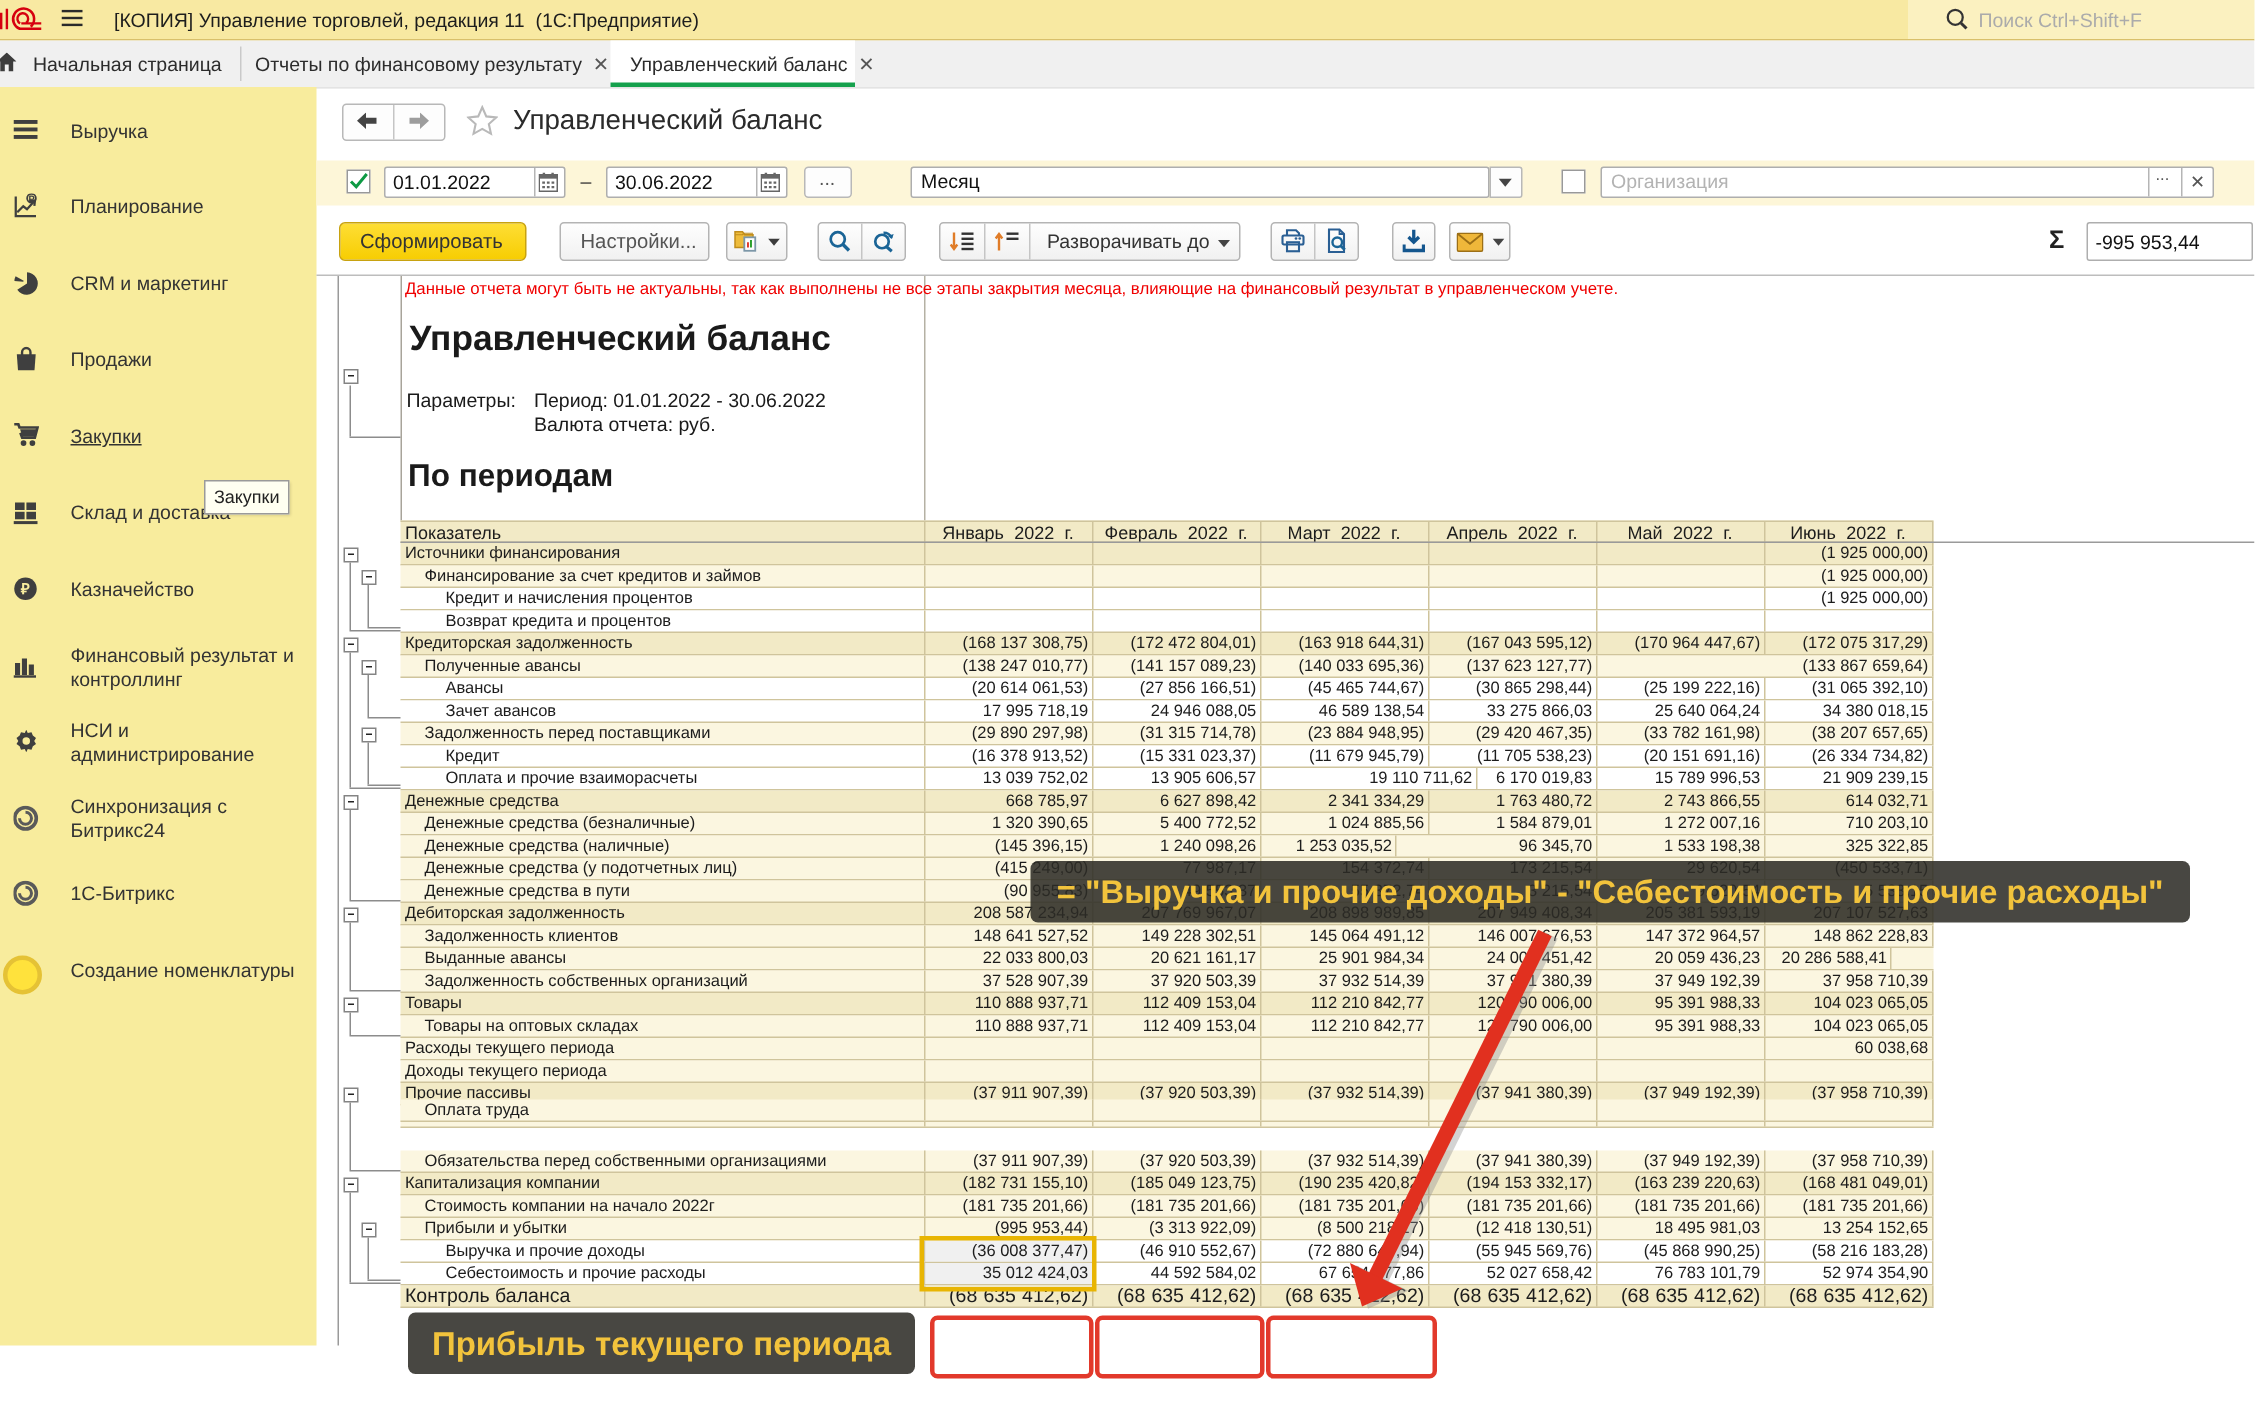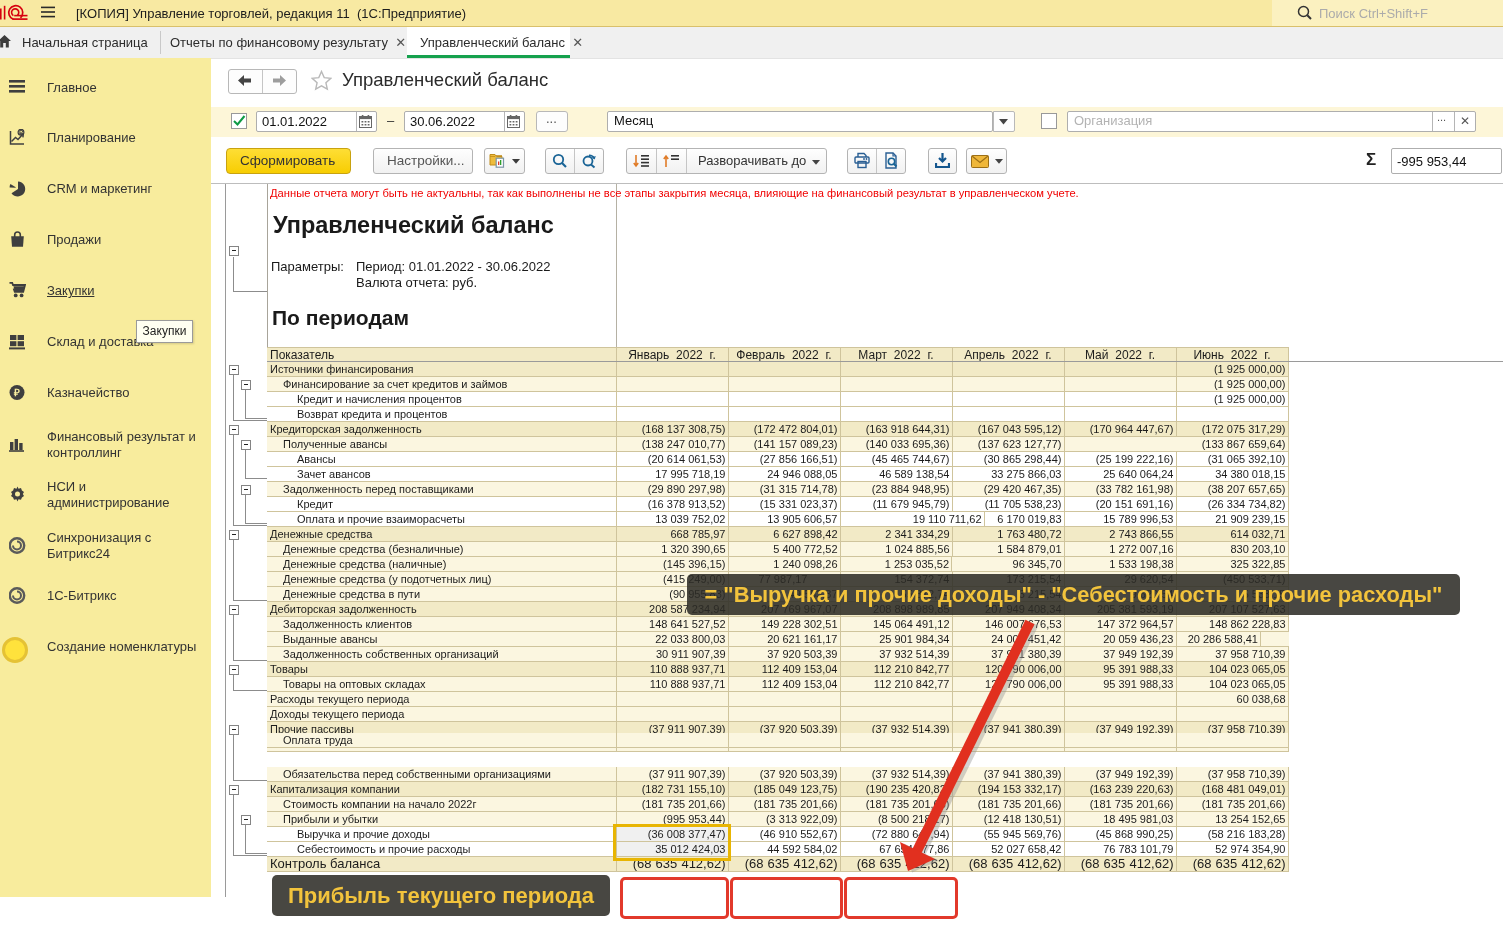--- a/index.html
+++ b/index.html
@@ -80,21 +80,21 @@
 <div class="abs" style="left:407px;top:27px;width:163px;height:28px;background:#fff;border-bottom:3px solid #15a14d;"></div>
 <div class="tab abs" style="left:420px;top:35px">Управленческий баланс&nbsp;&nbsp;<span class="tclose">✕</span></div>
 <div id="sidebar" class="abs"></div>
 <svg class="abs micon" style="top:79px" width="17" height="17" viewBox="0 0 17 17">
     <g fill="#3f3f3f">
       <rect y="1" width="16" height="2.6"></rect>
       <rect y="6" width="16" height="2.6"></rect>
       <rect y="11" width="16" height="2.6"></rect>
     </g>
   </svg>
-<div class="mi abs" style="top:80px;">Главное</div>
+<div class="mi abs" style="top:80px;">Выручка</div>
 <svg class="abs micon" style="top:129px" width="17" height="17" viewBox="0 0 17 17">
     <g fill="none" stroke="#3f3f3f" stroke-width="1.5">
       <path d="M1.5,2 L1.5,15 L15,15"></path>
       <path d="M2.5,12.5 L6.5,8.5 L9,10.5 L13.5,5.5"></path>
       <path d="M13.9,8.3 L14.3,4.7 L10.7,4.9" fill="none"></path>
     </g>
     <circle cx="12" cy="3.2" r="2.9" fill="none" stroke="#3f3f3f" stroke-width="1.2"></circle>
     <text x="12" y="5.4" font-size="6.2" font-weight="bold" text-anchor="middle" fill="#3f3f3f">P</text>
   </svg>
 <div class="mi abs" style="top:130px;">Планирование</div>
@@ -435,35 +435,35 @@
 <div class="cell num" style="left:797.5px;width:112px;">2 743 866,55</div>
 <div class="cell num" style="left:909.5px;width:112px;">614 032,71</div>
 </div>
 <div class="trow bg-y2" style="top:195px;">
 <div class="cell" style="left:0;width:349.5px;padding-left:16px;">Денежные средства (безналичные)</div>
 <div class="cell num" style="left:349.5px;width:112px;">1 320 390,65</div>
 <div class="cell num" style="left:461.5px;width:112px;">5 400 772,52</div>
 <div class="cell num" style="left:573.5px;width:112px;">1 024 885,56</div>
 <div class="cell num" style="left:685.5px;width:112px;">1 584 879,01</div>
 <div class="cell num" style="left:797.5px;width:112px;">1 272 007,16</div>
-<div class="cell num" style="left:909.5px;width:112px;">830 203,10</div>
+<div class="cell num" style="left:909.5px;width:112px;">710 203,10</div>
 </div>
 <div class="trow bg-y2" style="top:210px;">
 <div class="cell" style="left:0;width:349.5px;padding-left:16px;">Денежные средства (наличные)</div>
 <div class="cell num" style="left:349.5px;width:112px;">(145 396,15)</div>
 <div class="cell num" style="left:461.5px;width:112px;">1 240 098,26</div>
-<div class="cell num" style="left:573px;width:112px;">1 253 035,52</div>
+<div class="cell num" style="left:552px;width:112px;">1 253 035,52</div>
 <div class="cell num" style="left:685.5px;width:112px;">96 345,70</div>
 <div class="cell num" style="left:797.5px;width:112px;">1 533 198,38</div>
 <div class="cell num" style="left:909.5px;width:112px;">325 322,85</div>
 </div>
 <div class="trow bg-y2" style="top:225px;">
 <div class="cell" style="left:0;width:349.5px;padding-left:16px;">Денежные средства (у подотчетных лиц)</div>
 <div class="cell num" style="left:349.5px;width:112px;">(415 249,00)</div>
-<div class="cell num" style="left:461.5px;width:112px;text-align:center;">77 987,17</div>
+<div class="cell num" style="left:461.5px;width:112px;">77 987,17</div>
 <div class="cell num" style="left:573.5px;width:112px;">154 372,74</div>
 <div class="cell num" style="left:685.5px;width:112px;">173 215,54</div>
 <div class="cell num" style="left:797.5px;width:112px;">29 620,54</div>
 <div class="cell num" style="left:909.5px;width:112px;">(450 533,71)</div>
 </div>
 <div class="trow bg-y2" style="top:240px;">
 <div class="cell" style="left:0;width:349.5px;padding-left:16px;">Денежные средства в пути</div>
 <div class="cell num" style="left:349.5px;width:112px;">(90 955,83)</div>
 <div class="cell num" style="left:461.5px;width:112px;">49 553,37</div>
 <div class="cell num" style="left:573.5px;width:112px;">55 372,74</div>
@@ -493,21 +493,21 @@
 <div class="cell" style="left:0;width:349.5px;padding-left:16px;">Выданные авансы</div>
 <div class="cell num" style="left:349.5px;width:112px;">22 033 800,03</div>
 <div class="cell num" style="left:461.5px;width:112px;">20 621 161,17</div>
 <div class="cell num" style="left:573.5px;width:112px;">25 901 984,34</div>
 <div class="cell num" style="left:685.5px;width:112px;">24 000 451,42</div>
 <div class="cell num" style="left:797.5px;width:112px;">20 059 436,23</div>
 <div class="cell num" style="left:882px;width:112px;">20 286 588,41</div>
 </div>
 <div class="trow bg-y2" style="top:300px;">
 <div class="cell" style="left:0;width:349.5px;padding-left:16px;">Задолженность собственных организаций</div>
-<div class="cell num" style="left:349.5px;width:112px;">30 911 907,39</div>
+<div class="cell num" style="left:349.5px;width:112px;">37 528 907,39</div>
 <div class="cell num" style="left:461.5px;width:112px;">37 920 503,39</div>
 <div class="cell num" style="left:573.5px;width:112px;">37 932 514,39</div>
 <div class="cell num" style="left:685.5px;width:112px;">37 941 380,39</div>
 <div class="cell num" style="left:797.5px;width:112px;">37 949 192,39</div>
 <div class="cell num" style="left:909.5px;width:112px;">37 958 710,39</div>
 </div>
 <div class="trow bg-y1" style="top:315px;">
 <div class="cell" style="left:0;width:349.5px;padding-left:3px;">Товары</div>
 <div class="cell num" style="left:349.5px;width:112px;">110 888 937,71</div>
 <div class="cell num" style="left:461.5px;width:112px;">112 409 153,04</div>

